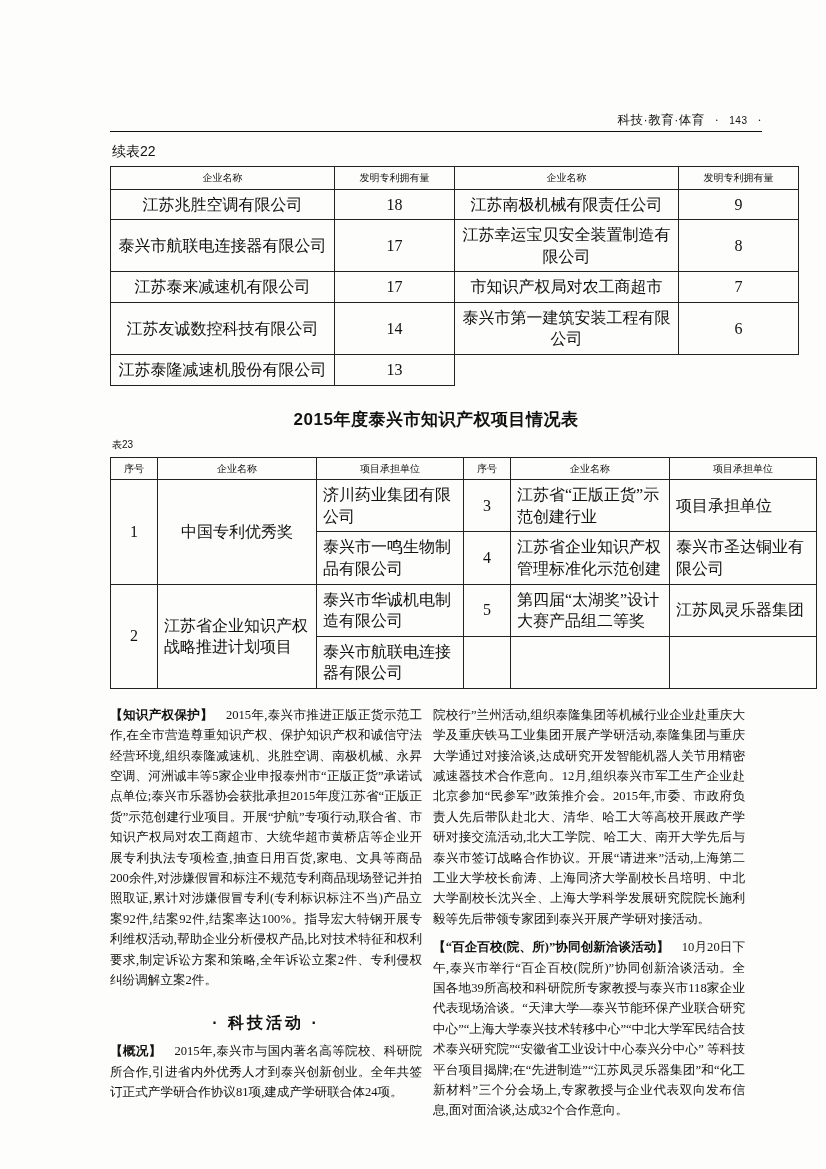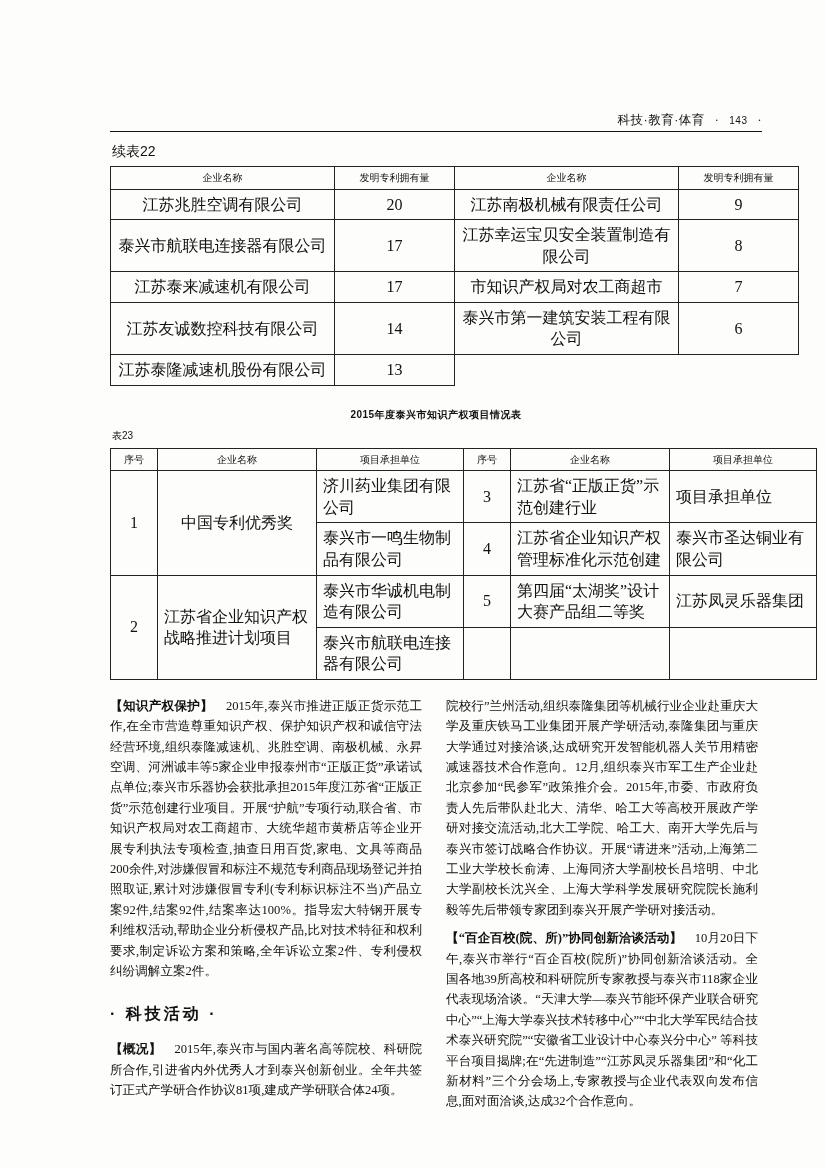--- a/index.html
+++ b/index.html
@@ -81,54 +81,54 @@
   
   .t23 td.seq   { width: 38px; }
   .t23 td.ent   { width: 150px; }
   .t23 td.unit  { width: 138px; }
   .t23 td.ent2  { width: 150px; }
   .t23 td.unit2 { width: 138px; }
   .t23 td.l { text-align: left; padding-left: 6px; }
 
   .tbl-title {
     text-align: center;
-    font-size: 10px;
+    font-size: 17px;
     font-family: "Liberation Sans", sans-serif;
     font-weight: bold;
     margin: 22px 0 7px 0;
     letter-spacing: 0.5px;
   }
   .tbl-label {
     font-size: 10px;
     margin: 0 0 5px 2px;
     font-family: "Liberation Sans", sans-serif;
   }
   
   .cols {
     margin-top: 16px;
     display: flex;
-    gap: 24px;
+    gap: 11px;
   }
   .col {
     width: 312px;
     font-size: 12.6px;
     line-height: 1.62;
     text-align: justify;
   }
   .col p {
     margin: 0 0 8px 0;
     text-indent: 0;
   }
   .lead { font-weight: bold; }
   .section-head {
-    text-align: left;
+    text-align: center;
     font-size: 16px;
     font-weight: bold;
     letter-spacing: 3px;
-    margin: 20px 0 12px 0;
+    margin: 20px 0 5px 0;
     font-family: "Liberation Sans", sans-serif;
   }
 </style>
 </head>
 <body>
 
 <div class="page">
 
   <div class="runhead">
     <span class="rh-title">科技·教育·体育</span>
@@ -146,21 +146,21 @@
         <tr>
           <td class="name">企业名称</td>
           <td class="num">发明专利拥有量</td>
           <td class="name">企业名称</td>
           <td class="num">发明专利拥有量</td>
         </tr>
       </thead>
       <tbody>
         <tr>
           <td class="name">江苏兆胜空调有限公司</td>
-          <td class="num">20</td>
+          <td class="num">18</td>
           <td class="name">江苏南极机械有限责任公司</td>
           <td class="num">9</td>
         </tr>
         <tr>
           <td class="name">泰兴市航联电连接器有限公司</td>
           <td class="num">17</td>
           <td class="name">江苏幸运宝贝安全装置制造有限公司</td>
           <td class="num">8</td>
         </tr>
         <tr>

